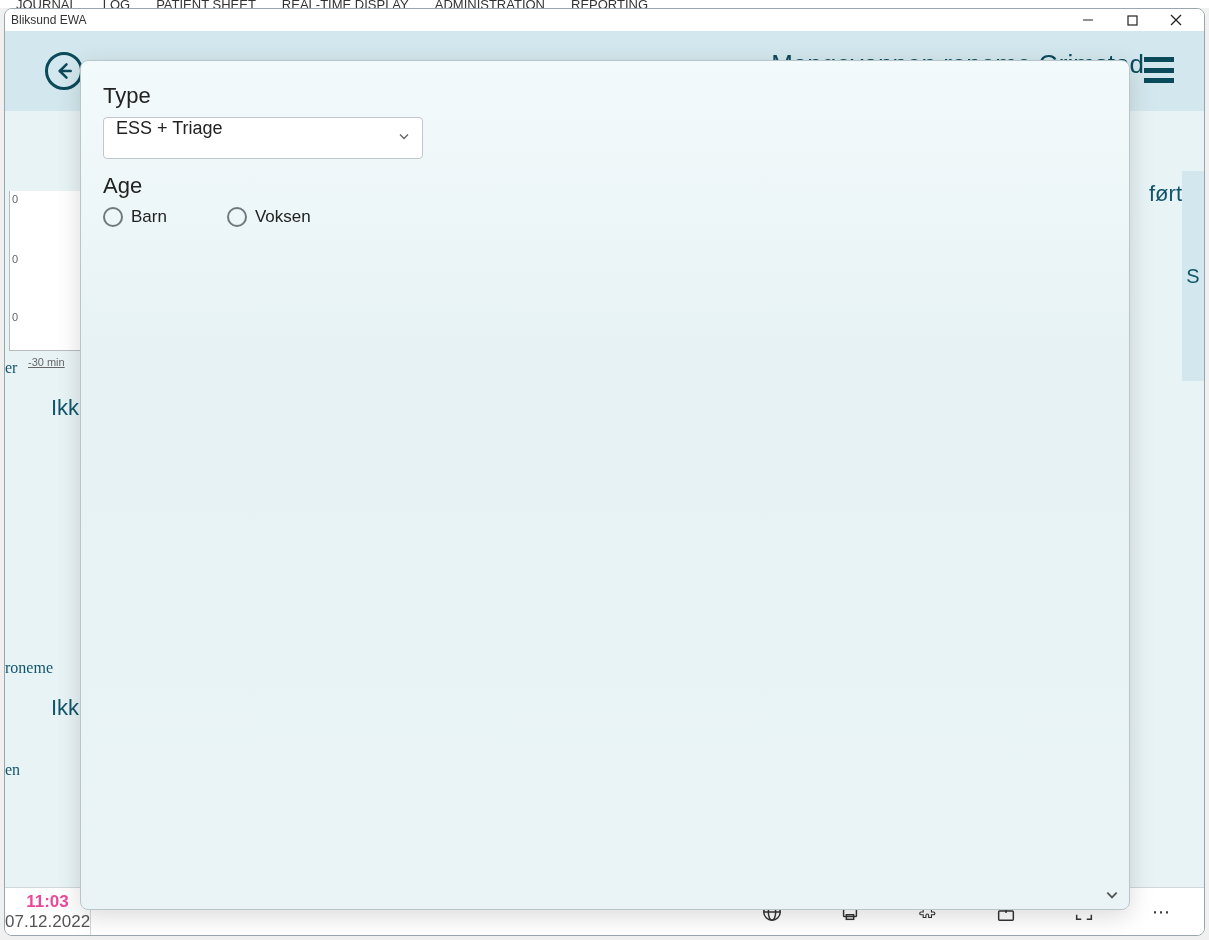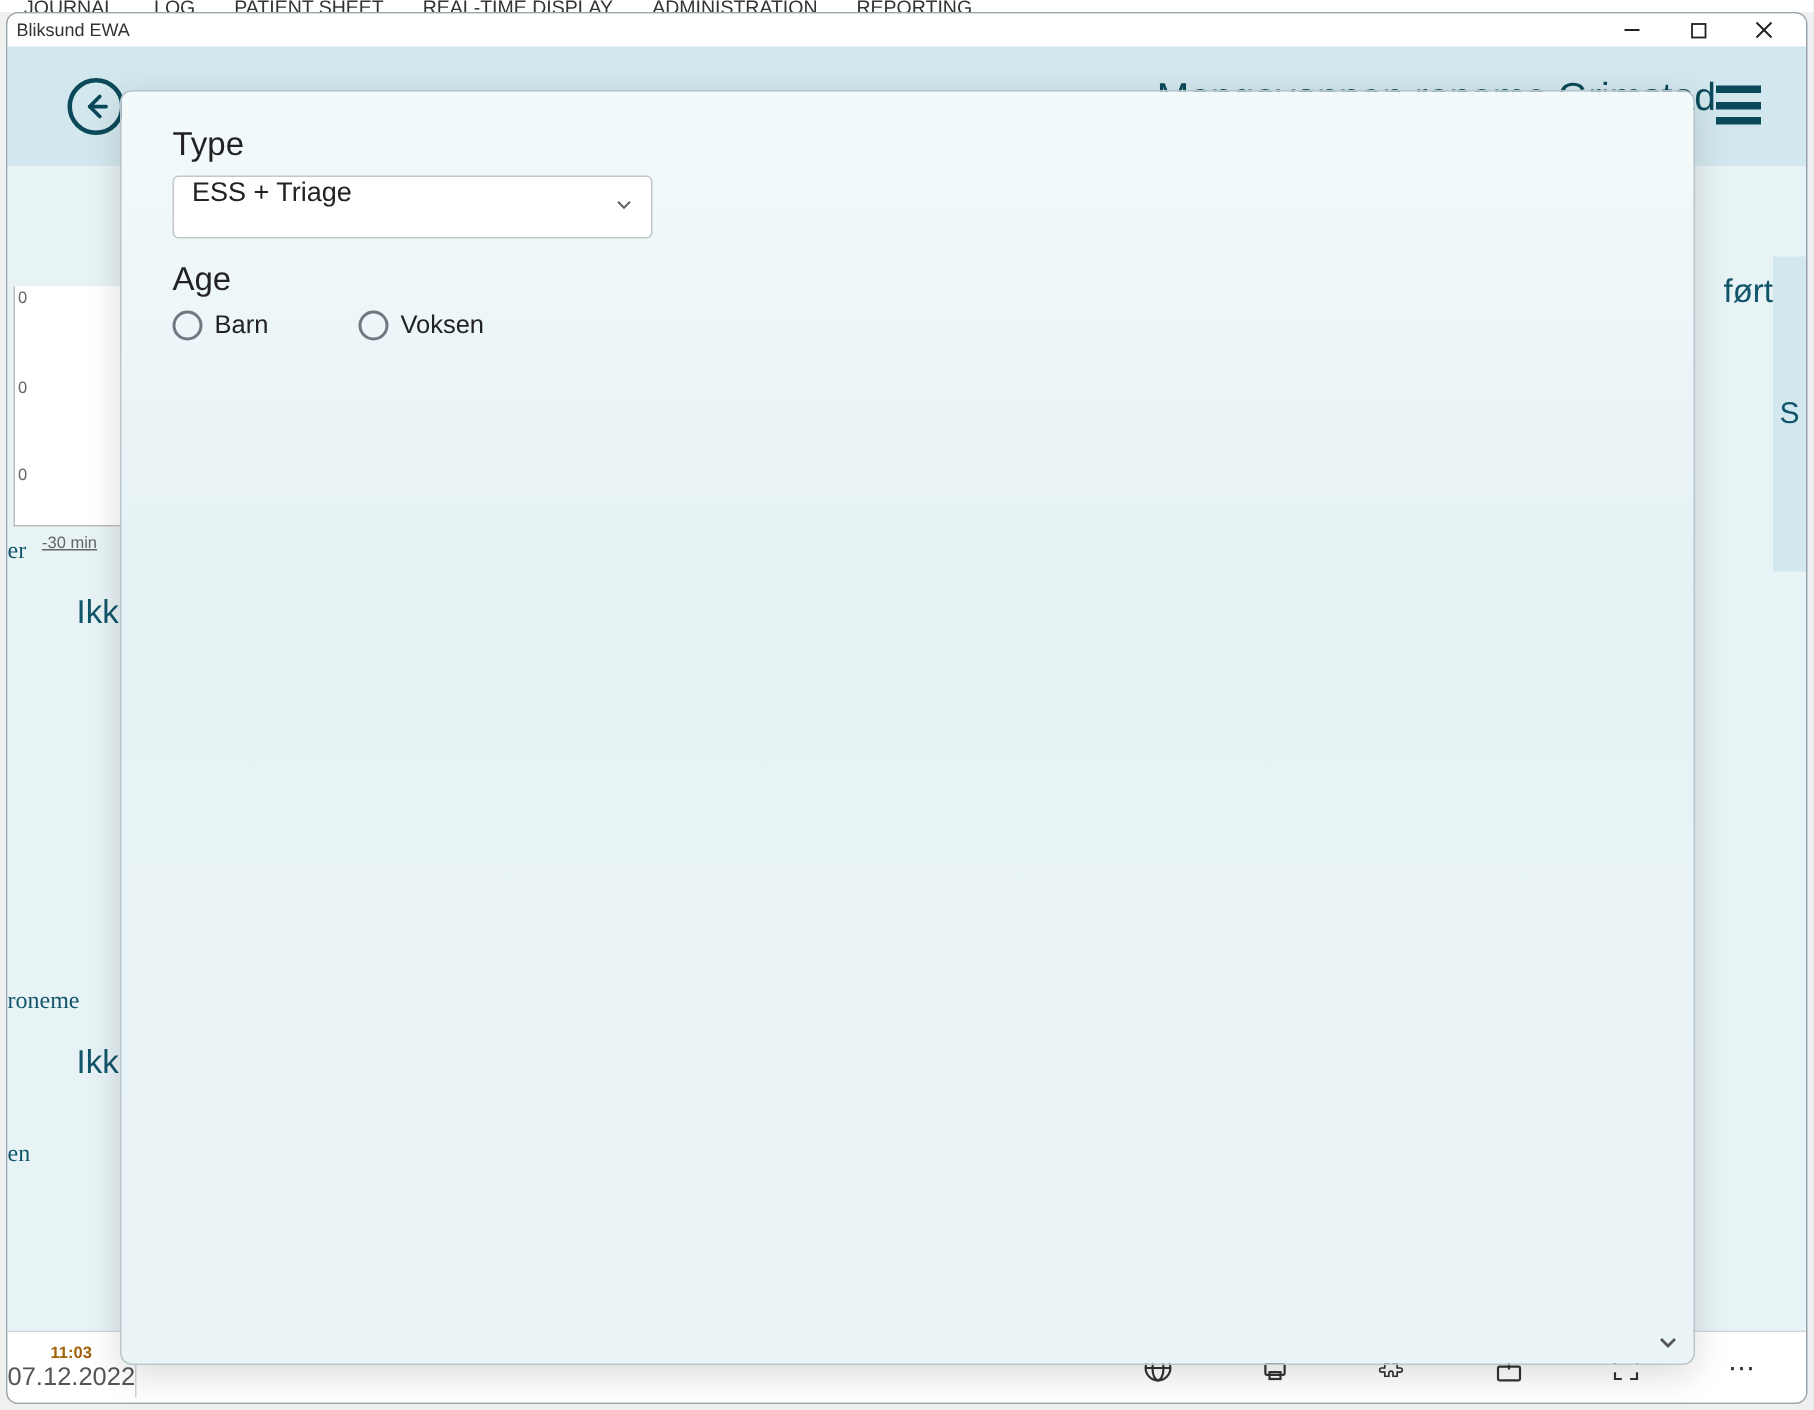--- a/index.html
+++ b/index.html
@@ -151,21 +151,21 @@
 
   
   .dialog {
     position: absolute;
     top: 60px; left: 80px;
     width: 1050px; height: 850px;
     background: linear-gradient(180deg, #f3fafb 0%, #e7f2f5 35%, #eaf4f6 100%);
     border: 1px solid #b8c6cc;
     border-radius: 8px;
     box-shadow: 0 6px 24px rgba(0,0,0,0.15);
-    padding: 22px 34px;
+    padding: 22px 22px;
     z-index: 50;
   }
   .dialog .lbl {
     font-size: 22px;
     color: #222;
     margin-bottom: 8px;
   }
   .select-wrap {
     width: 320px;
     height: 42px;
@@ -228,21 +228,21 @@
     border-top: 1px solid #d0d7da;
     display: flex;
     align-items: center;
   }
   .time-block {
     width: 86px;
     text-align: center;
     border-right: 1px solid #d0d7da;
     padding: 4px 0;
   }
-  .time-block .t { font-size: 11px; font-weight: 600; color: #a16207; }
+  .time-block .t { font-size: 17px; font-weight: 600; color: #ec4899; }
   .time-block .d { font-size: 17px; color: #555; }
   .status-icons {
     margin-left: auto;
     display: flex;
     gap: 54px;
     padding-right: 30px;
   }
   .status-icons .ico {
     width: 24px; height: 24px;
     color: #333;

